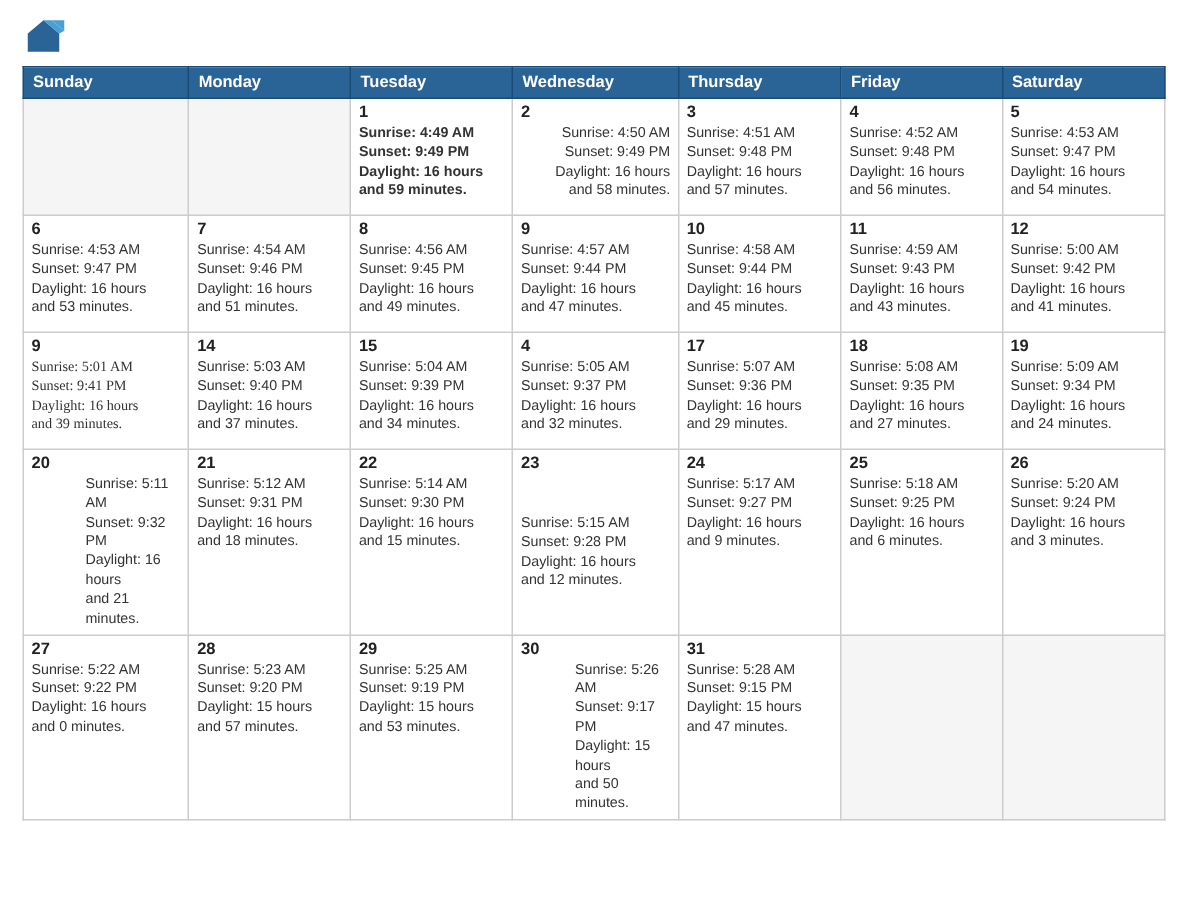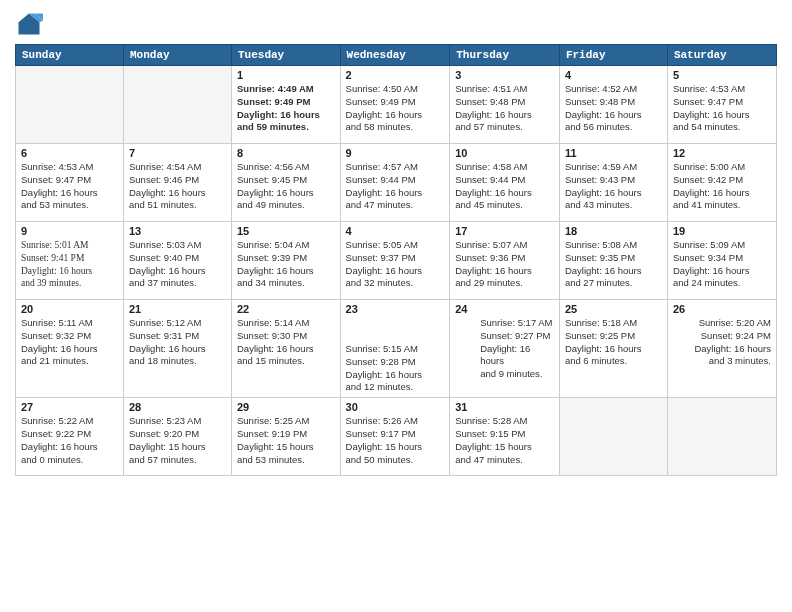--- a/index.html
+++ b/index.html
@@ -55,21 +55,20 @@
       border-collapse: collapse;
       font-size: 10px;
     }
     .calendar th {
       background-color: #2a6496;
       color: #fff;
       text-align: left;
       padding: 4px 6px;
       font-size: 11px;
       border: 1px solid #1a4a76;
-      font-family: Liberation Mono, monospace;
     }
     .calendar td {
       border: 1px solid #ccc;
       vertical-align: top;
       padding: 3px 5px;
       width: 113px;
       height: 78px;
       background: #fff;
     }
     .calendar td.empty {
@@ -131,21 +130,21 @@
           <td class="empty"></td>
           <td>
             <span class="day-num">1</span>
             <div class="day-info" style="white-space: pre-line; font-weight: bold;">Sunrise: 4:49 AM
 Sunset: 9:49 PM
 Daylight: 16 hours
 and 59 minutes.</div>
           </td>
           <td>
             <span class="day-num">2</span>
-            <div class="day-info" style="white-space: pre-line;">Sunrise: 4:50 AM
+            <div class="day-info" style="white-space: pre-line; text-align: right;">Sunrise: 4:50 AM
 Sunset: 9:49 PM
 Daylight: 16 hours
 and 58 minutes.</div>
           </td>
           <td>
             <span class="day-num">3</span>
             <div class="day-info" style="white-space: pre-line;">Sunrise: 4:51 AM
 Sunset: 9:48 PM
 Daylight: 16 hours
 and 57 minutes.</div>
@@ -218,21 +217,21 @@
         </tr>
         <tr class="week-row">
           <td>
             <span class="day-num">9</span>
             <div class="day-info" style="white-space: pre-line; font-family: Liberation Serif, serif;">Sunrise: 5:01 AM
 Sunset: 9:41 PM
 Daylight: 16 hours
 and 39 minutes.</div>
           </td>
           <td>
-            <span class="day-num">13</span>
+            <span class="day-num">14</span>
             <div class="day-info" style="white-space: pre-line;">Sunrise: 5:03 AM
 Sunset: 9:40 PM
 Daylight: 16 hours
 and 37 minutes.</div>
           </td>
           <td>
             <span class="day-num">15</span>
             <div class="day-info" style="white-space: pre-line;">Sunrise: 5:04 AM
 Sunset: 9:39 PM
 Daylight: 16 hours
@@ -263,21 +262,21 @@
             <span class="day-num">19</span>
             <div class="day-info" style="white-space: pre-line;">Sunrise: 5:09 AM
 Sunset: 9:34 PM
 Daylight: 16 hours
 and 24 minutes.</div>
           </td>
         </tr>
         <tr class="week-row">
           <td>
             <span class="day-num">20</span>
-            <div class="day-info" style="white-space: pre-line;">Sunrise: 5:11 AM
+            <div class="day-info" style="white-space: pre-line; margin-left: 36px;">Sunrise: 5:11 AM
 Sunset: 9:32 PM
 Daylight: 16 hours
 and 21 minutes.</div>
           </td>
           <td>
             <span class="day-num">21</span>
             <div class="day-info" style="white-space: pre-line;">Sunrise: 5:12 AM
 Sunset: 9:31 PM
 Daylight: 16 hours
 and 18 minutes.</div>
@@ -291,35 +290,35 @@
           </td>
           <td>
             <span class="day-num">23</span>
             <div class="day-info" style="white-space: pre-line; margin-top: 28px;">Sunrise: 5:15 AM
 Sunset: 9:28 PM
 Daylight: 16 hours
 and 12 minutes.</div>
           </td>
           <td>
             <span class="day-num">24</span>
-            <div class="day-info" style="white-space: pre-line; margin-left: 25px;">Sunrise: 5:17 AM
+            <div class="day-info" style="white-space: pre-line;">Sunrise: 5:17 AM
 Sunset: 9:27 PM
 Daylight: 16 hours
 and 9 minutes.</div>
           </td>
           <td>
             <span class="day-num">25</span>
             <div class="day-info" style="white-space: pre-line;">Sunrise: 5:18 AM
 Sunset: 9:25 PM
 Daylight: 16 hours
 and 6 minutes.</div>
           </td>
           <td>
             <span class="day-num">26</span>
-            <div class="day-info" style="white-space: pre-line; text-align: right;">Sunrise: 5:20 AM
+            <div class="day-info" style="white-space: pre-line;">Sunrise: 5:20 AM
 Sunset: 9:24 PM
 Daylight: 16 hours
 and 3 minutes.</div>
           </td>
         </tr>
         <tr class="week-row">
           <td>
             <span class="day-num">27</span>
             <div class="day-info" style="white-space: pre-line;">Sunrise: 5:22 AM
 Sunset: 9:22 PM
@@ -335,21 +334,21 @@
           </td>
           <td>
             <span class="day-num">29</span>
             <div class="day-info" style="white-space: pre-line;">Sunrise: 5:25 AM
 Sunset: 9:19 PM
 Daylight: 15 hours
 and 53 minutes.</div>
           </td>
           <td>
             <span class="day-num">30</span>
-            <div class="day-info" style="white-space: pre-line;">Sunrise: 5:26 AM
+            <div class="day-info" style="white-space: pre-line; margin-left: 36px;">Sunrise: 5:26 AM
 Sunset: 9:17 PM
 Daylight: 15 hours
 and 50 minutes.</div>
           </td>
           <td>
             <span class="day-num">31</span>
             <div class="day-info" style="white-space: pre-line;">Sunrise: 5:28 AM
 Sunset: 9:15 PM
 Daylight: 15 hours
 and 47 minutes.</div>

